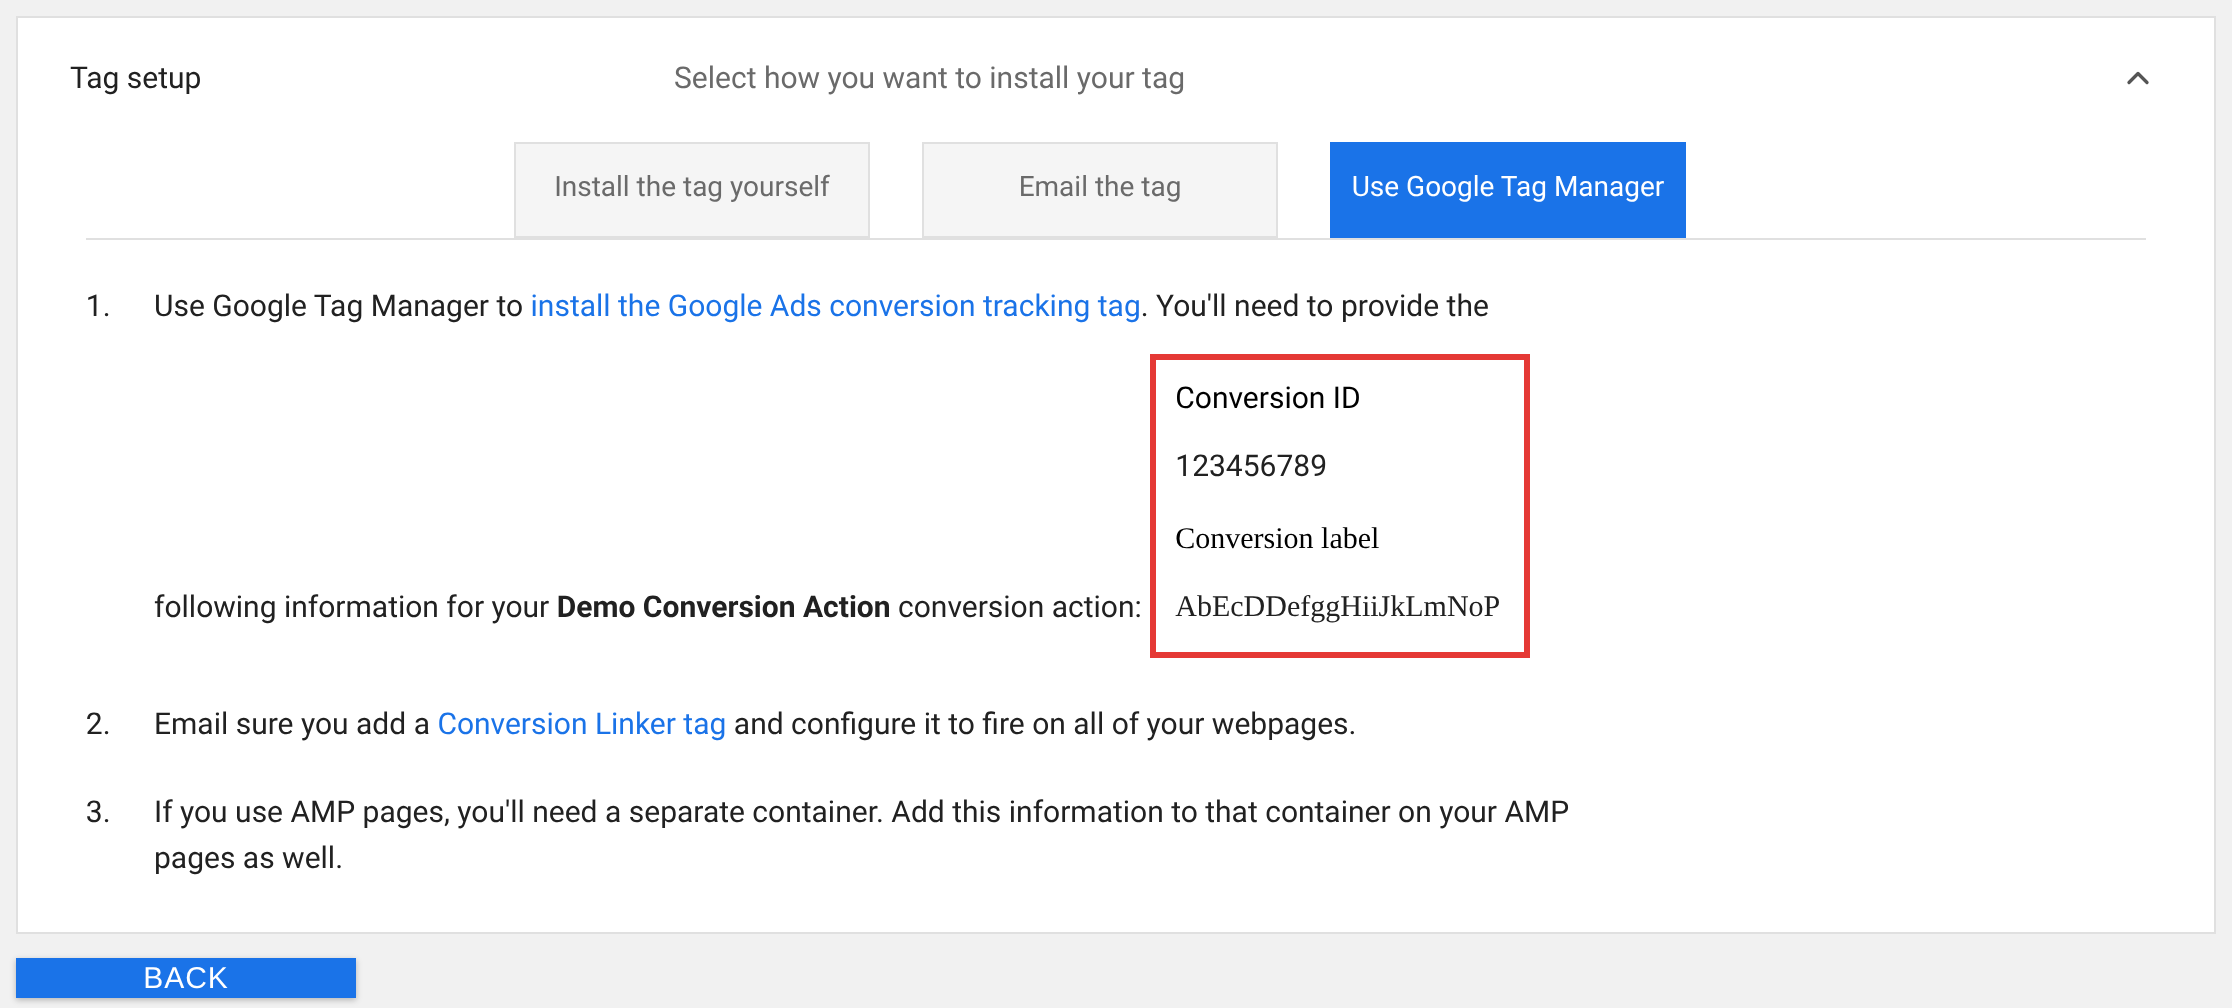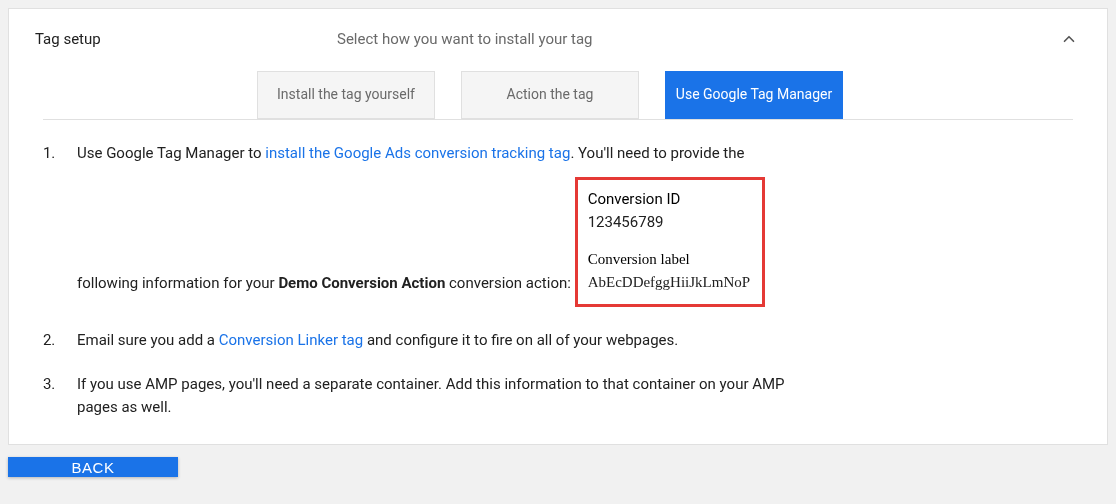--- a/index.html
+++ b/index.html
@@ -112,21 +112,21 @@
       padding: 8px 12px 10px 10px;
       margin-top: 12px;
     }
     .hb-label {
       font-size: 15px;
       color: #000000;
     }
     .hb-value {
       font-size: 15px;
       color: #212121;
-      margin-top: 1px;
+      margin-top: 12px;
     }
     .hb-row2 { margin-top: 14px; font-family: Liberation Serif, serif; }
     .back-btn {
       display: inline-flex;
       align-items: center;
       justify-content: center;
       background: #1a73e8;
       color: #fff;
       font-size: 15px;
       font-weight: 500;
@@ -151,21 +151,21 @@
     <div class="panel-subtitle">Select how you want to install your tag</div>
     <div class="collapse-btn">
       <svg width="18" height="18" viewBox="0 0 24 24" fill="none" stroke="currentColor" stroke-width="2.2" stroke-linecap="round" stroke-linejoin="round">
           <polyline points="6 15 12 9 18 15"></polyline>
         </svg>
     </div>
   </div>
 
   <div class="tabs">
     <div class="tab">Install the tag yourself</div>
-    <div class="tab">Action the tag</div>
+    <div class="tab">Email the tag</div>
     <div class="tab active">Use Google Tag Manager</div>
   </div>
 
   <hr class="divider">
 
   <div class="body-row">
     <div class="instr-content">
       <ol class="steps">
 
         <li>

